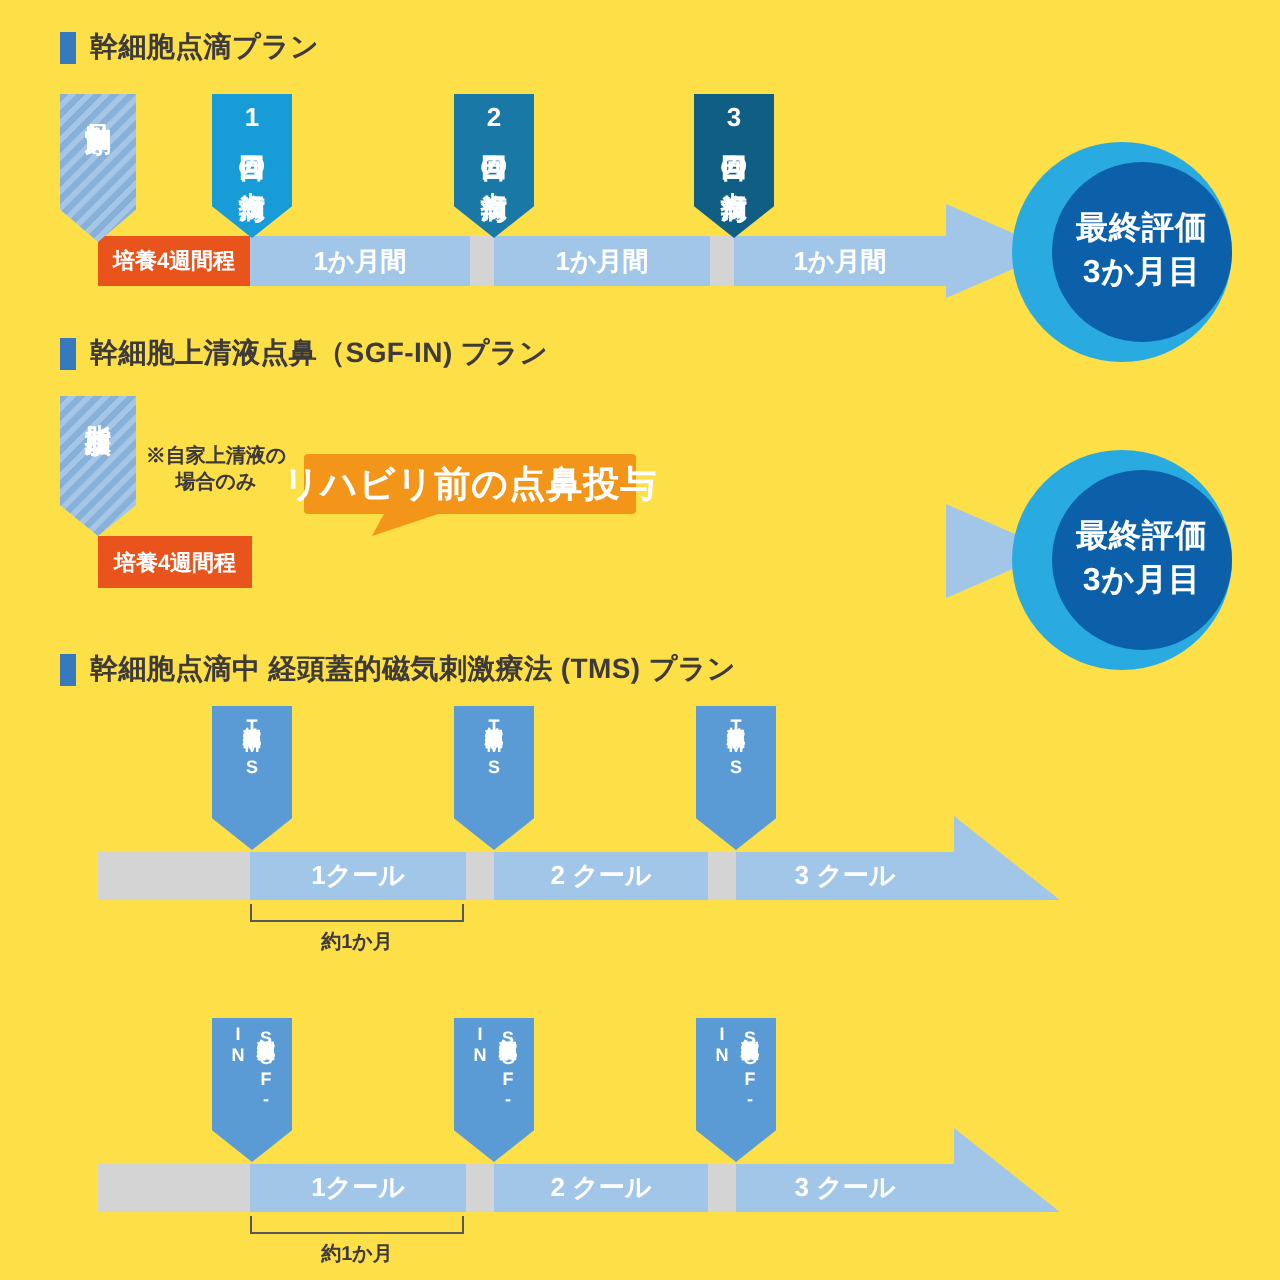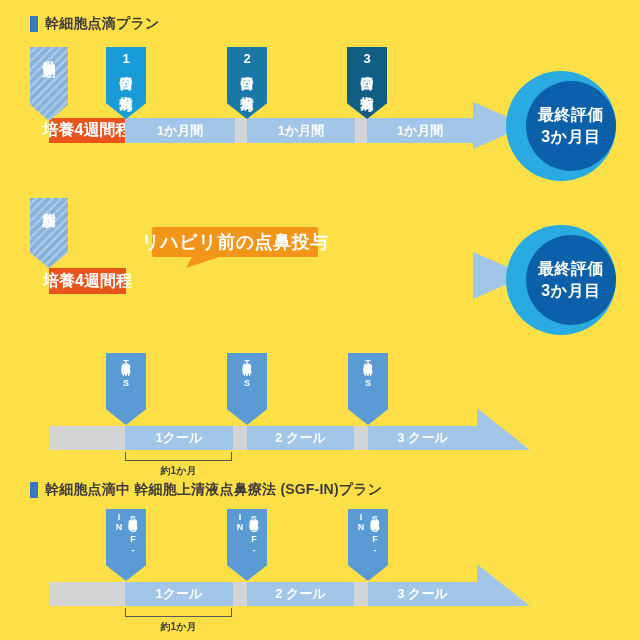--- a/index.html
+++ b/index.html
@@ -27,21 +27,21 @@
   .pennant{position:absolute;display:flex;justify-content:center;
     clip-path:polygon(0 0,100% 0,100% 78%,50% 100%,0 78%)}
   .pennant.hatch{background:repeating-linear-gradient(135deg,#88B1DA 0 3px,#A5C6E7 3px 6px)}
   .vtext{writing-mode:vertical-rl;text-orientation:upright;color:#fff;font-weight:bold;
     font-size:13px;line-height:17px;letter-spacing:1px;margin-top:4px;height:57px}
   .vtext.small{font-size:9px;line-height:14px;letter-spacing:0.3px;height:56px;margin-top:3px}
 
   .bar{position:absolute;left:0;width:640px}
   .seg{position:absolute;top:0;height:100%;display:flex;align-items:center;justify-content:center;
     color:#fff;font-weight:bold;font-size:13px;white-space:nowrap}
-  .seg.culture{font-size:16px}
+  .seg.culture{font-size:11px}
   .arrowhead{position:absolute;background:var(--c-bluebar)}
   .arrowhead.sym{clip-path:polygon(0 0,100% 50%,0 100%)}
   .arrowhead.swoosh{clip-path:polygon(0 0,100% 100%,0 100%)}
 
   .eval-circle{position:absolute;width:110px;height:110px;border-radius:50%;background:var(--c-ring);
     display:flex;align-items:center;justify-content:flex-end}
   .eval-inner{width:90px;height:90px;border-radius:50%;background:var(--c-fill);color:#fff;
     font-weight:bold;font-size:16px;line-height:1.35;display:flex;flex-direction:column;
     align-items:center;justify-content:center;text-align:center;letter-spacing:0.5px}
 
@@ -96,43 +96,55 @@
     <span class="vtext">3回目の点滴投与</span>
   </div>
 
   <div class="eval-circle" style="left:506px;top:71px">
     <div class="eval-inner">
       <span>最終評価</span>
       <span>3か月目</span>
     </div>
   </div>
 
+  <div class="heading" style="top:168px">
+    <span class="bullet"></span>
+    <span class="htext">幹細胞上清液点鼻（SGF-IN) プラン</span>
+  </div>
 
   <div class="bar" style="top:268px;height:26px">
     <div class="seg culture" style="left:49px;width:77px;background:var(--c-orange)">
         <span>培養4週間程</span>
       </div>
   </div>
   <div class="arrowhead sym" style="left:473px;top:252px;width:54px;height:47px"></div>
 
   <div class="pennant hatch" style="left:30px;top:198px;width:38px;height:70px">
     <span class="vtext">脂肪採取</span>
   </div>
 
+  <div class="note" style="left:68px;top:222px">
+    <div>※自家上清液の</div>
+    <div>場合のみ</div>
+  </div>
 
   <div class="callout" style="left:152px;top:227px;width:166px;height:30px">リハビリ前の点鼻投与</div>
   <div class="callout-tail" style="left:186px;top:256px;width:36px;height:12px"></div>
 
   <div class="eval-circle" style="left:506px;top:225px">
     <div class="eval-inner">
       <span>最終評価</span>
       <span>3か月目</span>
     </div>
   </div>
 
+  <div class="heading" style="top:326px">
+    <span class="bullet"></span>
+    <span class="htext">幹細胞点滴中 経頭蓋的磁気刺激療法 (TMS) プラン</span>
+  </div>
 
   <div class="bar" style="top:426px;height:24px">
     <div class="seg" style="left:49px;width:76px;background:var(--c-gray)"></div>
     <div class="seg" style="left:125px;width:108px;background:var(--c-bluebar)">
         <span>1クール</span>
       </div>
     <div class="seg" style="left:233px;width:14px;background:var(--c-gray)"></div>
     <div class="seg" style="left:247px;width:107px;background:var(--c-bluebar)">
         <span>2 クール</span>
       </div>
@@ -149,24 +161,20 @@
   <div class="pennant" style="left:227px;top:353px;width:40px;height:72px;background:var(--c-flat)">
     <span class="vtext small">幹細胞点滴中TMS</span>
   </div>
   <div class="pennant" style="left:348px;top:353px;width:40px;height:72px;background:var(--c-flat)">
     <span class="vtext small">幹細胞点滴中TMS</span>
   </div>
 
   <div class="bracket" style="left:125px;top:452px;width:107px"></div>
   <div class="bracket-label" style="left:125px;top:464px;width:107px">約1か月</div>
 
-  <div class="heading" style="top:481px">
-    <span class="bullet"></span>
-    <span class="htext">幹細胞点滴中 幹細胞上清液点鼻療法 (SGF-IN)プラン</span>
-  </div>
 
   <div class="bar" style="top:582px;height:24px">
     <div class="seg" style="left:49px;width:76px;background:var(--c-gray)"></div>
     <div class="seg" style="left:125px;width:108px;background:var(--c-bluebar)">
         <span>1クール</span>
       </div>
     <div class="seg" style="left:233px;width:14px;background:var(--c-gray)"></div>
     <div class="seg" style="left:247px;width:107px;background:var(--c-bluebar)">
         <span>2 クール</span>
       </div>

